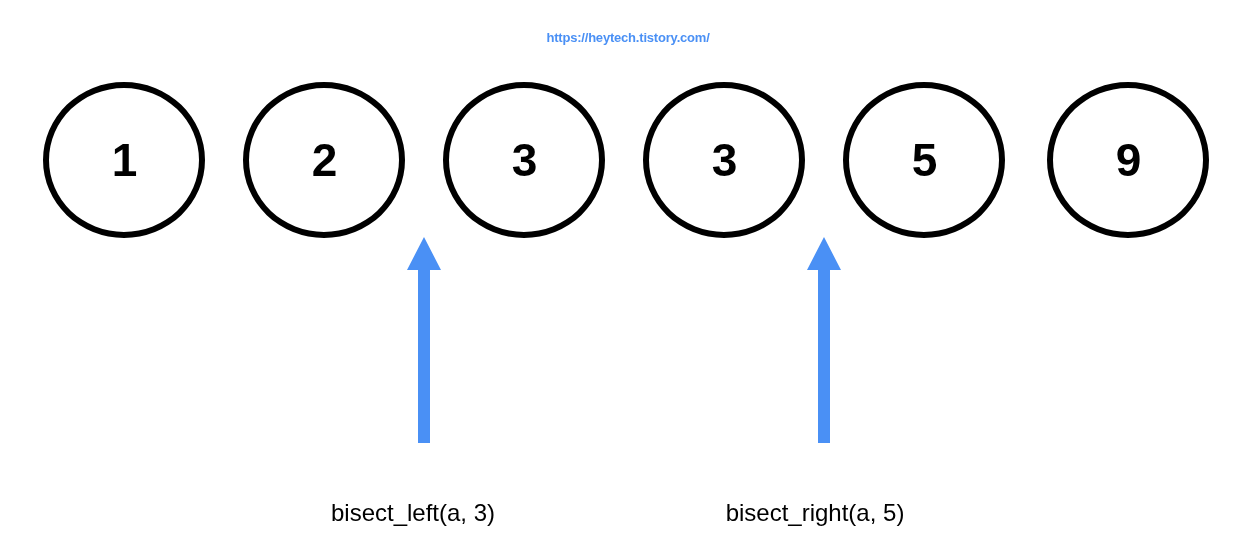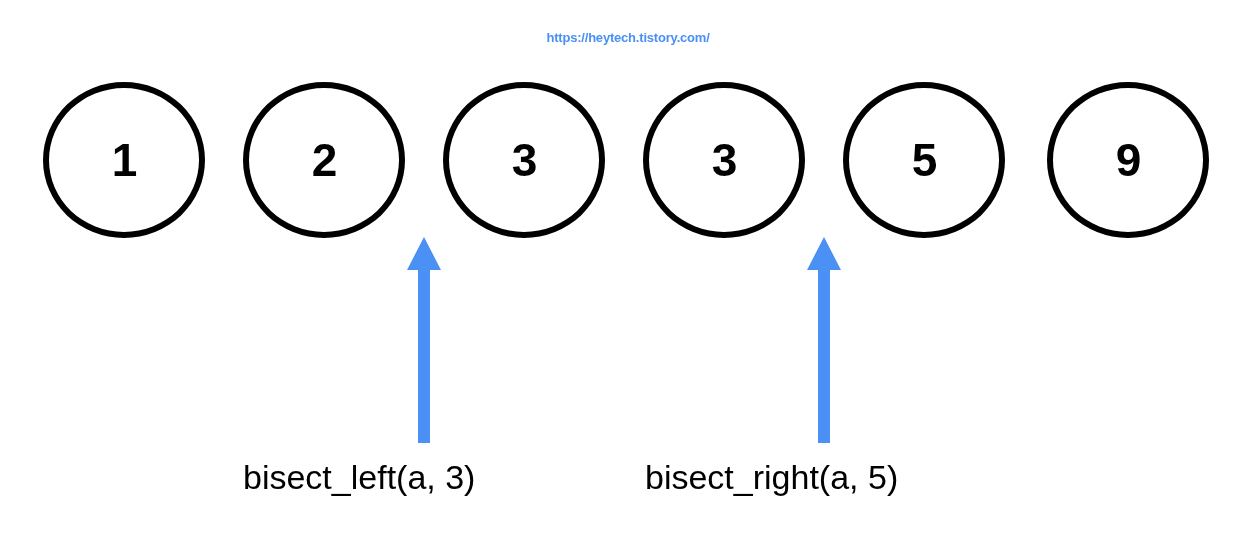--- a/index.html
+++ b/index.html
@@ -80,26 +80,26 @@
   .pointer svg {
     display: block;
     width: 36px;
     height: 206px;
     overflow: visible;
   }
 
   
   .caption {
     position: absolute;
-    top: 456px;
+    top: 492px;
     height: 42px;
     line-height: 42px;
-    text-align: left;
+    text-align: center;
     font-family: "Liberation Sans", sans-serif;
-    font-size: 34px;
+    font-size: 24px;
     font-weight: normal;
     color: #000000;
     white-space: nowrap;
     user-select: none;
   }
 </style>
 </head>
 <body>
 
 <div id="canvas">

